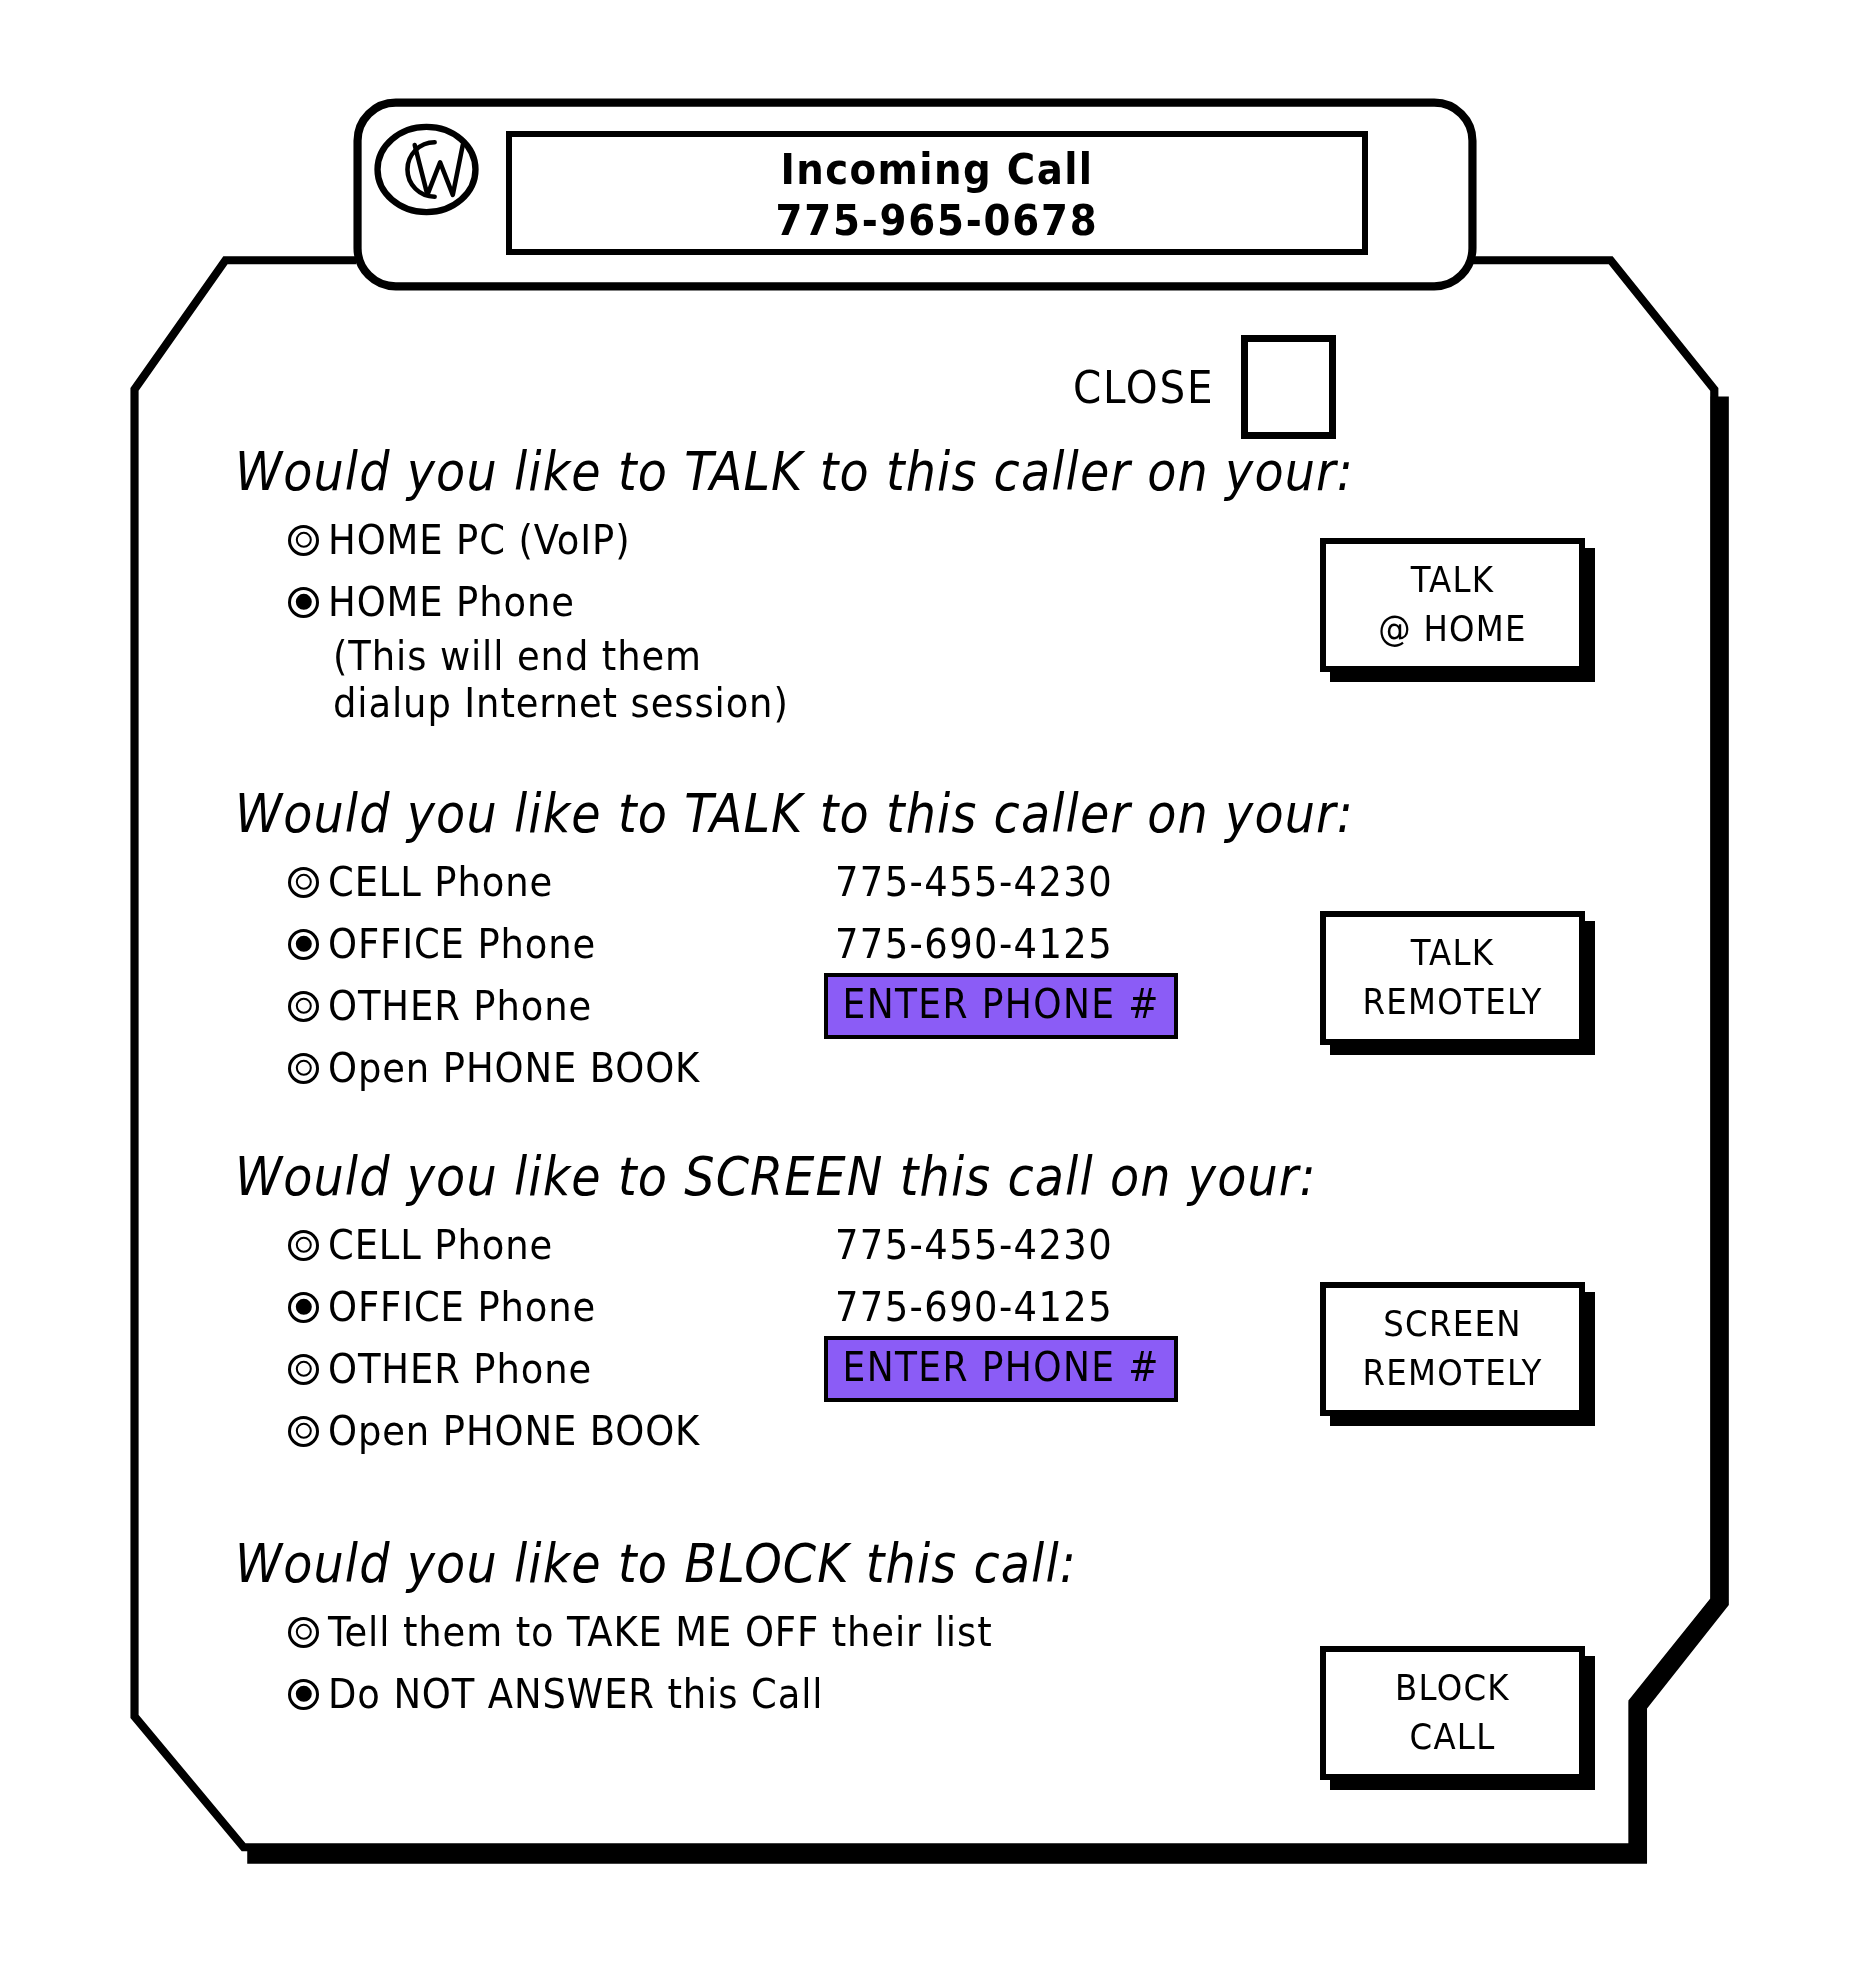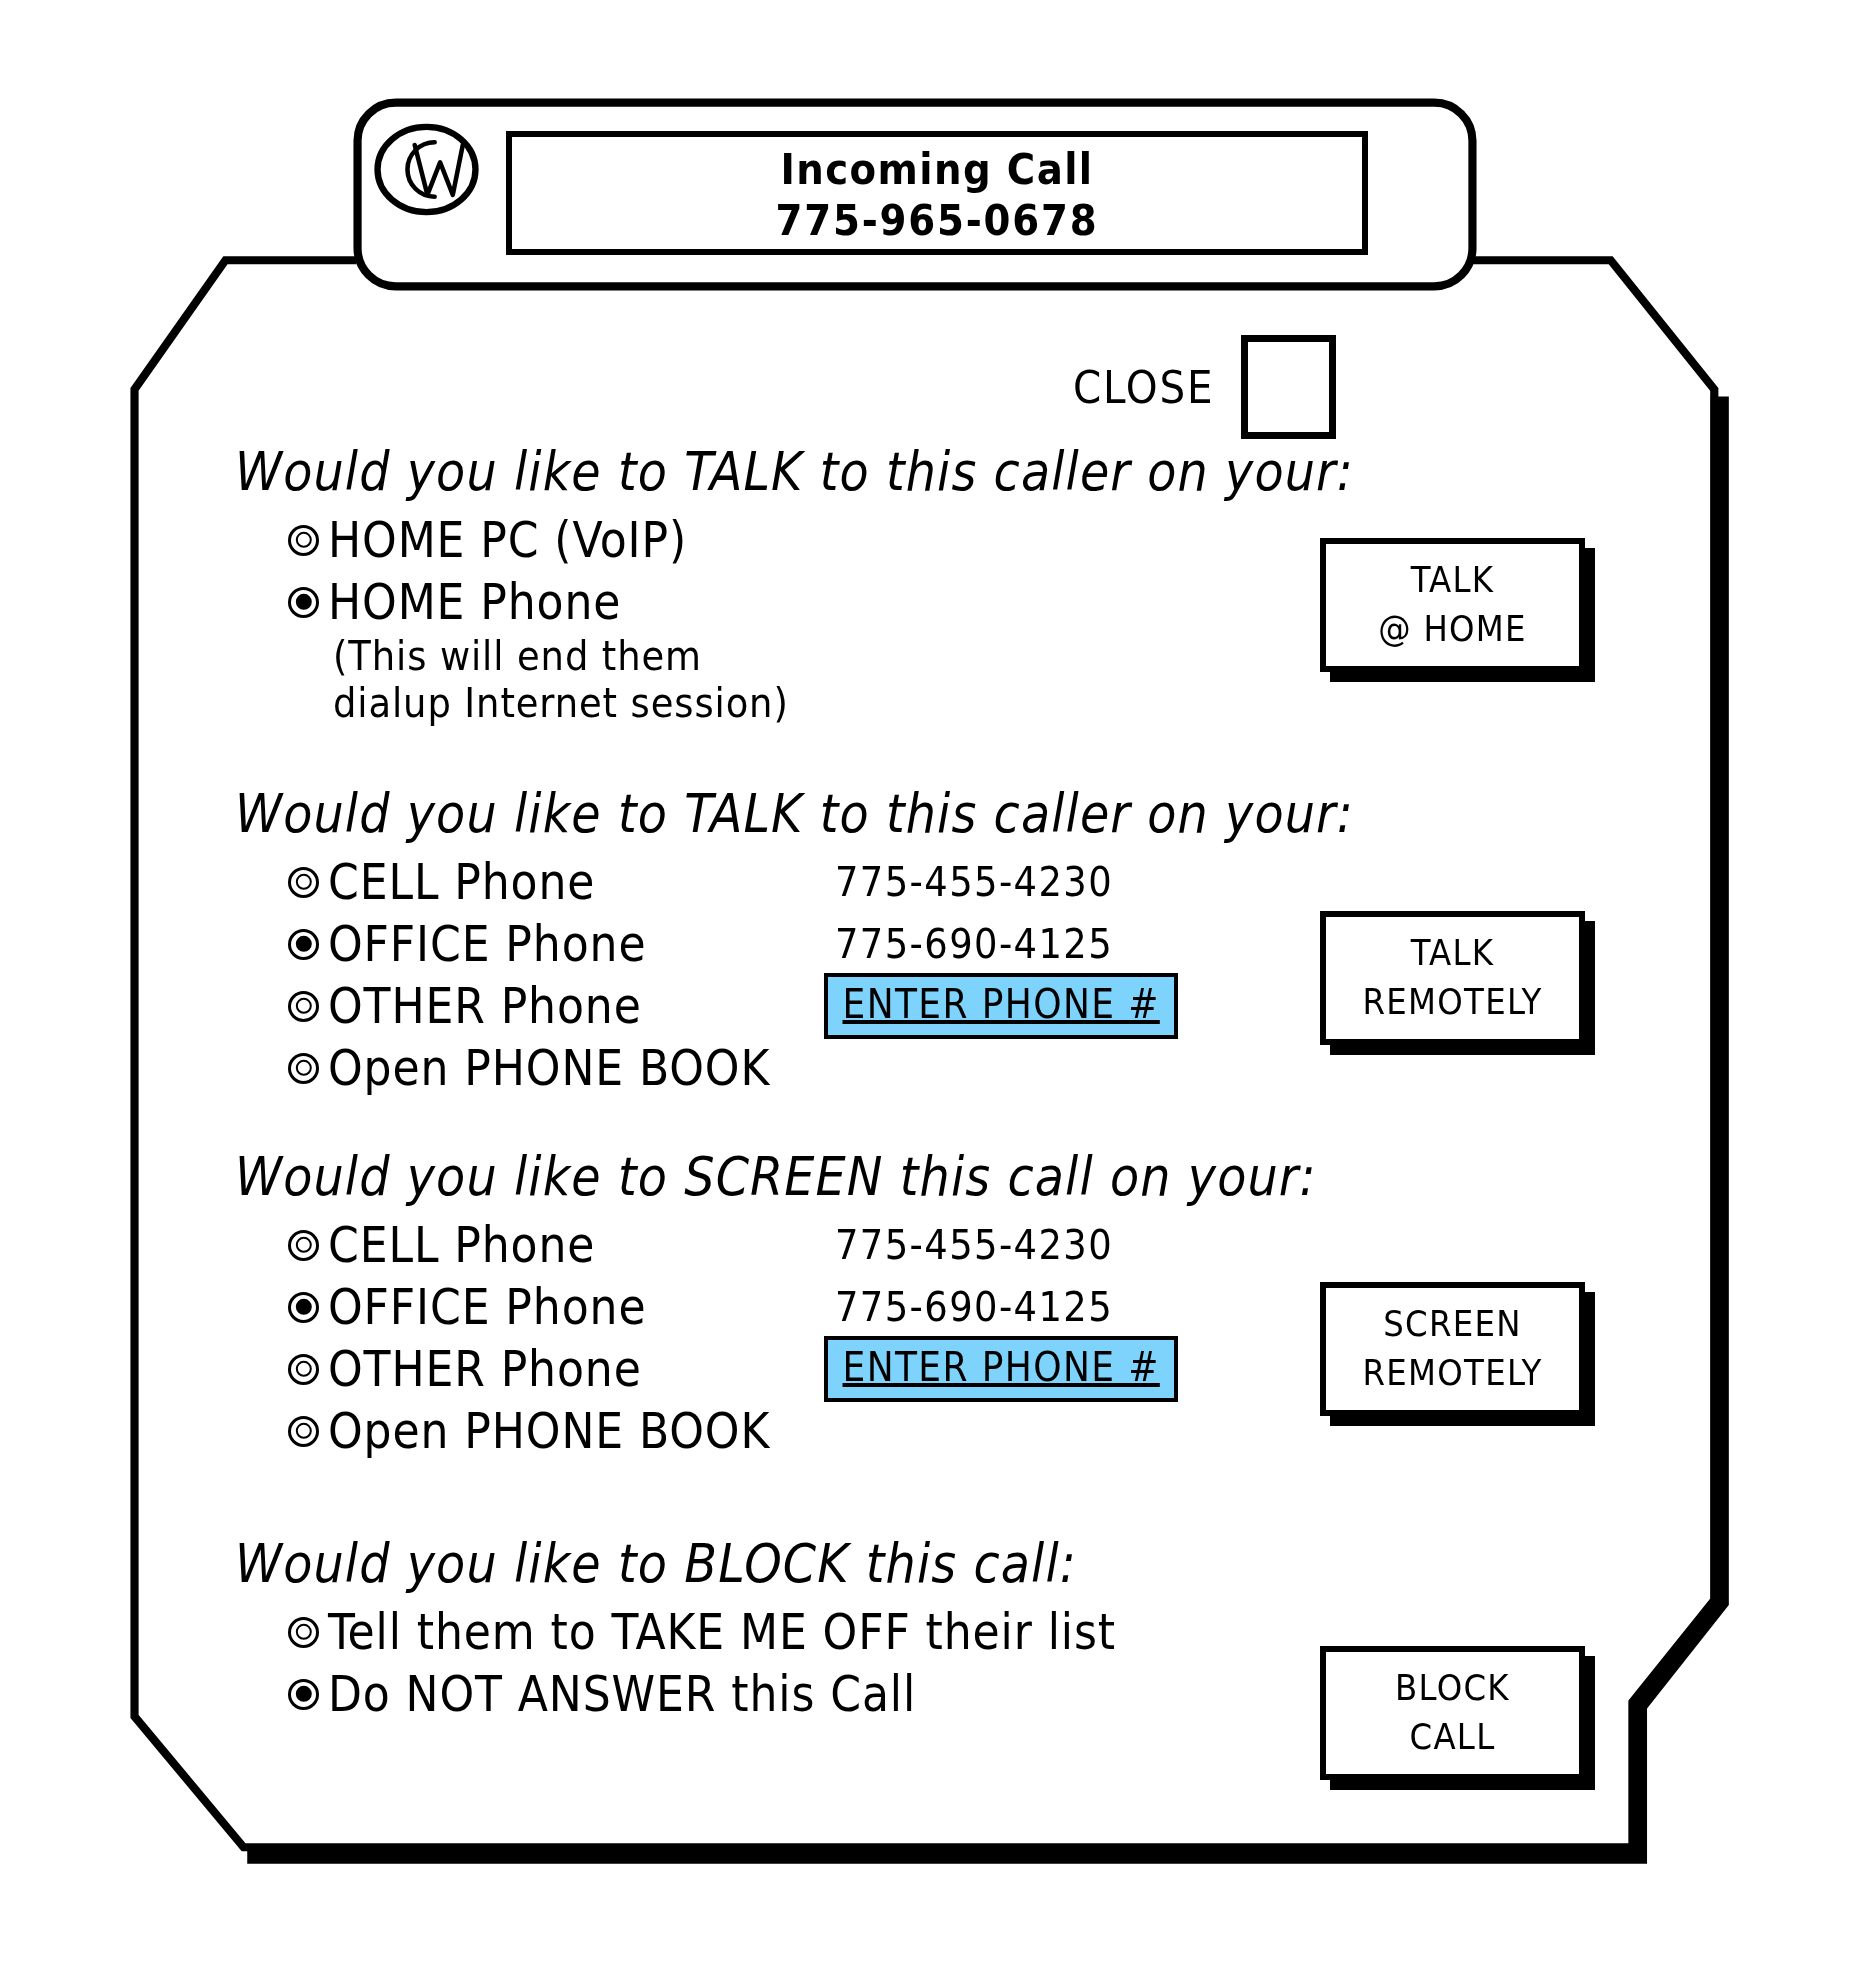--- a/index.html
+++ b/index.html
@@ -144,21 +144,21 @@
     border: 2.7px solid #000;
     box-sizing: border-box;
     background: #fff;
   }
   .radio.selected::after {
     background: #000;
     border-color: #000;
   }
 
   .opt-label {
-    font-size: 49px;
+    font-size: 41px;
     line-height: 47px;
     letter-spacing: 0.9px;
     font-stretch: condensed;
     white-space: nowrap;
   }
 
   .opt-value {
     position: absolute;
     left: 600px;
     font-size: 41px;
@@ -167,27 +167,26 @@
     white-space: nowrap;
   }
 
   .enter-phone {
     position: absolute;
     left: 589px;
     top: -1.8px;
     border: 4.5px solid #000;
     box-sizing: border-box;
     padding: 3.6px 14.5px 7.3px 14.5px;
-    background: #7dd3fc;
+    background: #8b5cf6;
     font-size: 40px;
     line-height: 47px;
     letter-spacing: 1.4px;
     font-stretch: condensed;
     white-space: nowrap;
-    text-decoration: underline;
   }
 
   .note {
     font-size: 41px;
     line-height: 47px;
     letter-spacing: 0.9px;
     font-stretch: condensed;
     margin-left: 98px;
     white-space: nowrap;
   }

